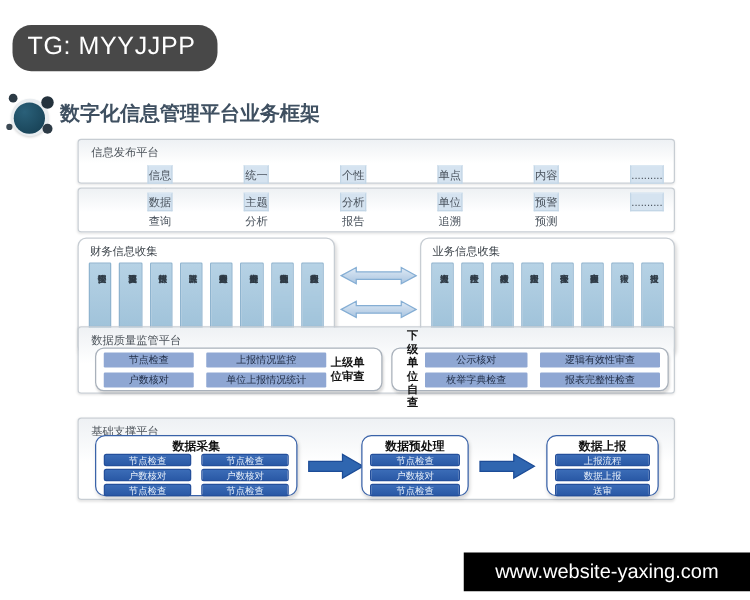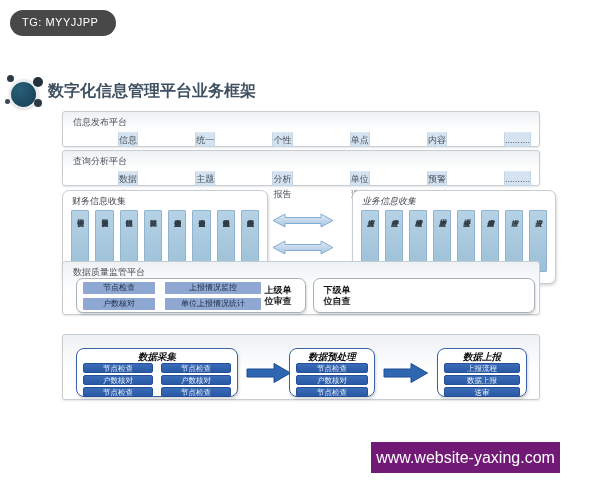--- a/index.html
+++ b/index.html
@@ -1,22 +1,22 @@
 <!DOCTYPE html>
 <html><head>
 <meta charset="utf-8">
 <style>
   * { box-sizing: border-box; margin: 0; padding: 0; }
   html,body { width:600px; height:480px; }
   body { font-family: "Liberation Sans", sans-serif; background:#ffffff; }
   .stage { position:relative; width:600px; height:480px; background:#ffffff; overflow:hidden; }
 
   
-  .tg-badge { position:absolute; left:10px; top:10px; background:#484848; color:#ffffff;
-    font-size:11px; letter-spacing:0.5px; padding:6px 18px 8px 12px;border-radius:15px; }
+  .tg-badge { position:absolute; left:10px; top:20px; background:#484848; color:#ffffff;
+    font-size:20px; letter-spacing:0.5px; padding:6px 18px 8px 12px;border-radius:15px; }
 
   
   .logo { position:absolute; left:4px; top:72px; width:42px; height:42px; }
   .logo span { position:absolute; border-radius:50%; display:block; }
   .lg-ring { left:5px; top:7px; width:30px; height:30px; background:#e9edf0; box-shadow:0 1px 2px rgba(0,0,0,.15); }
   .lg-main { left:7px; top:10px; width:25px; height:25px;
     background:radial-gradient(circle at 35% 30%, #2a6079, #143c4f); }
   .lg-s1 { left:3px;  top:3px;  width:7px;  height:7px;  background:#2c3a45; }
   .lg-s2 { left:29px; top:5px;  width:10px; height:10px; background:#24323d; }
   .lg-s3 { left:30px; top:27px; width:8px;  height:8px;  background:#2c3a45; }
@@ -32,21 +32,21 @@
   .band1 { top:111px; height:36px; }
   .band2 { top:150px; height:36px; }
   .hitem-row { display:flex; gap:10px; padding:3px 8px 0 8px; }
   .hitem { flex:1; height:15px; line-height:15px; text-align:center; background:#d5e3f0;
     color:#49525c; font-size:9px; border:1px solid #c3d6e6; border-top-color:#dbe8f2;margin-left:47px; }
 
   
   .panel { position:absolute; top:190px; height:94px; border:1px solid #c7cdd3; border-radius:7px;
     background:#ffffff; box-shadow:1px 2px 3px rgba(0,0,0,.14); }
   .panel-fin { left:62px;  width:206px; }
-  .panel-biz { left:352px; width:204px;font-style:italic; }
+  .panel-biz { left:336px; width:204px; }
   .panel-label { font-size:9px; color:#3e454c; padding:4px 0 0 9px; }
   .vcol-row { display:flex; gap:6px; padding:2px 8px 0 8px; }
   .vcol { flex:1; height:62px; background:linear-gradient(180deg,#b6d2e5,#9cc0d8);
     border:1px solid #8fb4cf; writing-mode:vertical-rl; text-orientation:upright;
     font-size:7px; color:#2e3a45; line-height:15px; padding-top:3px; border-radius:1px; }
 
   
   .exchange { position:absolute; left:272px; top:207px; width:62px; height:52px; }
   .exchange svg { display:block; margin:5px 0 10px 0; }
 
@@ -64,31 +64,31 @@
   .qlabel { font-weight:bold; font-size:9px; color:#141414; width:30px; line-height:1.2;
     text-align:center; margin:0 2px; }
 
   
   .band5 { top:334px; height:66px; }
   .group { position:absolute; top:13px; height:49px; border:1.5px solid #3a63a9; border-radius:8px;
     background:#ffffff; box-shadow:1px 2px 3px rgba(0,0,0,.16); padding:2px 6px 0 6px; }
   .g1 { left:13px;  width:162px; }
   .g2 { left:226px; width:86px;  }
   .g3 { left:374px; width:90px;  }
-  .gtitle { text-align:center; font-weight:bold; font-size:9.5px; color:#111111; height:12px;font-style:italic; }
+  .gtitle { text-align:center; font-weight:bold; font-size:9.5px; color:#111111; height:12px; }
   .gcols { display:flex; gap:8px; }
   .gcol { flex:1; display:flex; flex-direction:column; gap:2px; }
   .gbox { height:10px; line-height:9px; background:linear-gradient(180deg,#3b6cb7,#2a59a6);
     border:1px solid #244f9b; color:#e8f0fa; font-size:7.5px; text-align:center; border-radius:2px; }
   .flow-arrow { position:absolute; top:27px; }
   .fa1 { left:183px; }
   .fa2 { left:320px; }
 
   
-  .site-bar { position:absolute; left:371px; top:442px; width:189px; height:31px; background:#701a75;
+  .site-bar { position:absolute; left:371px; top:442px; width:229px; height:31px; background:#000000;
     color:#ffffff; font-size:16px; display:flex; align-items:center; justify-content:center;text-align:center; }
 </style>
 </head>
 <body>
 
 <div class="stage">
 
   <div class="tg-badge">TG: MYYJJPP</div>
 
   <div class="logo">
@@ -108,21 +108,20 @@
       <span class="hitem">信息门户</span>
       <span class="hitem">统一工作平台</span>
       <span class="hitem">个性化定制</span>
       <span class="hitem">单点登录</span>
       <span class="hitem">内容管理</span>
       <span class="hitem">..........</span>
     </div>
   </section>
 
   <section class="band band2">
-    <div class="band-label">查询分析平台</div>
     <div class="hitem-row">
       <span class="hitem">数据查询</span>
       <span class="hitem">主题分析</span>
       <span class="hitem">分析报告</span>
       <span class="hitem">单位追溯</span>
       <span class="hitem">预警预测</span>
       <span class="hitem">..........</span>
     </div>
   </section>
 
@@ -175,24 +174,31 @@
       <div class="qgrid qgrid-l">
         <span class="qbox">节点检查</span>
         <span class="qbox">上报情况监控</span>
         <span class="qbox">户数核对</span>
         <span class="qbox">单位上报情况统计</span>
       </div>
       <div class="qlabel">上级单位审查</div>
     </div>
     <div class="qpanel q-right">
       <div class="qlabel">下级单位自查</div>
+      <div class="qgrid qgrid-r">
+        <span class="qbox">公示核对</span>
+        <span class="qbox">逻辑有效性审查</span>
+        <span class="qbox">枚举字典检查</span>
+        <span class="qbox">报表完整性检查</span>
+      </div>
     </div>
   </section>
 
   <section class="band band5">
+    <div class="band-label">基础支撑平台</div>
 
     <div class="group g1">
       <div class="gtitle">数据采集</div>
       <div class="gcols">
         <div class="gcol">
           <span class="gbox">节点检查</span>
           <span class="gbox">户数核对</span>
           <span class="gbox">节点检查</span>
         </div>
         <div class="gcol">

